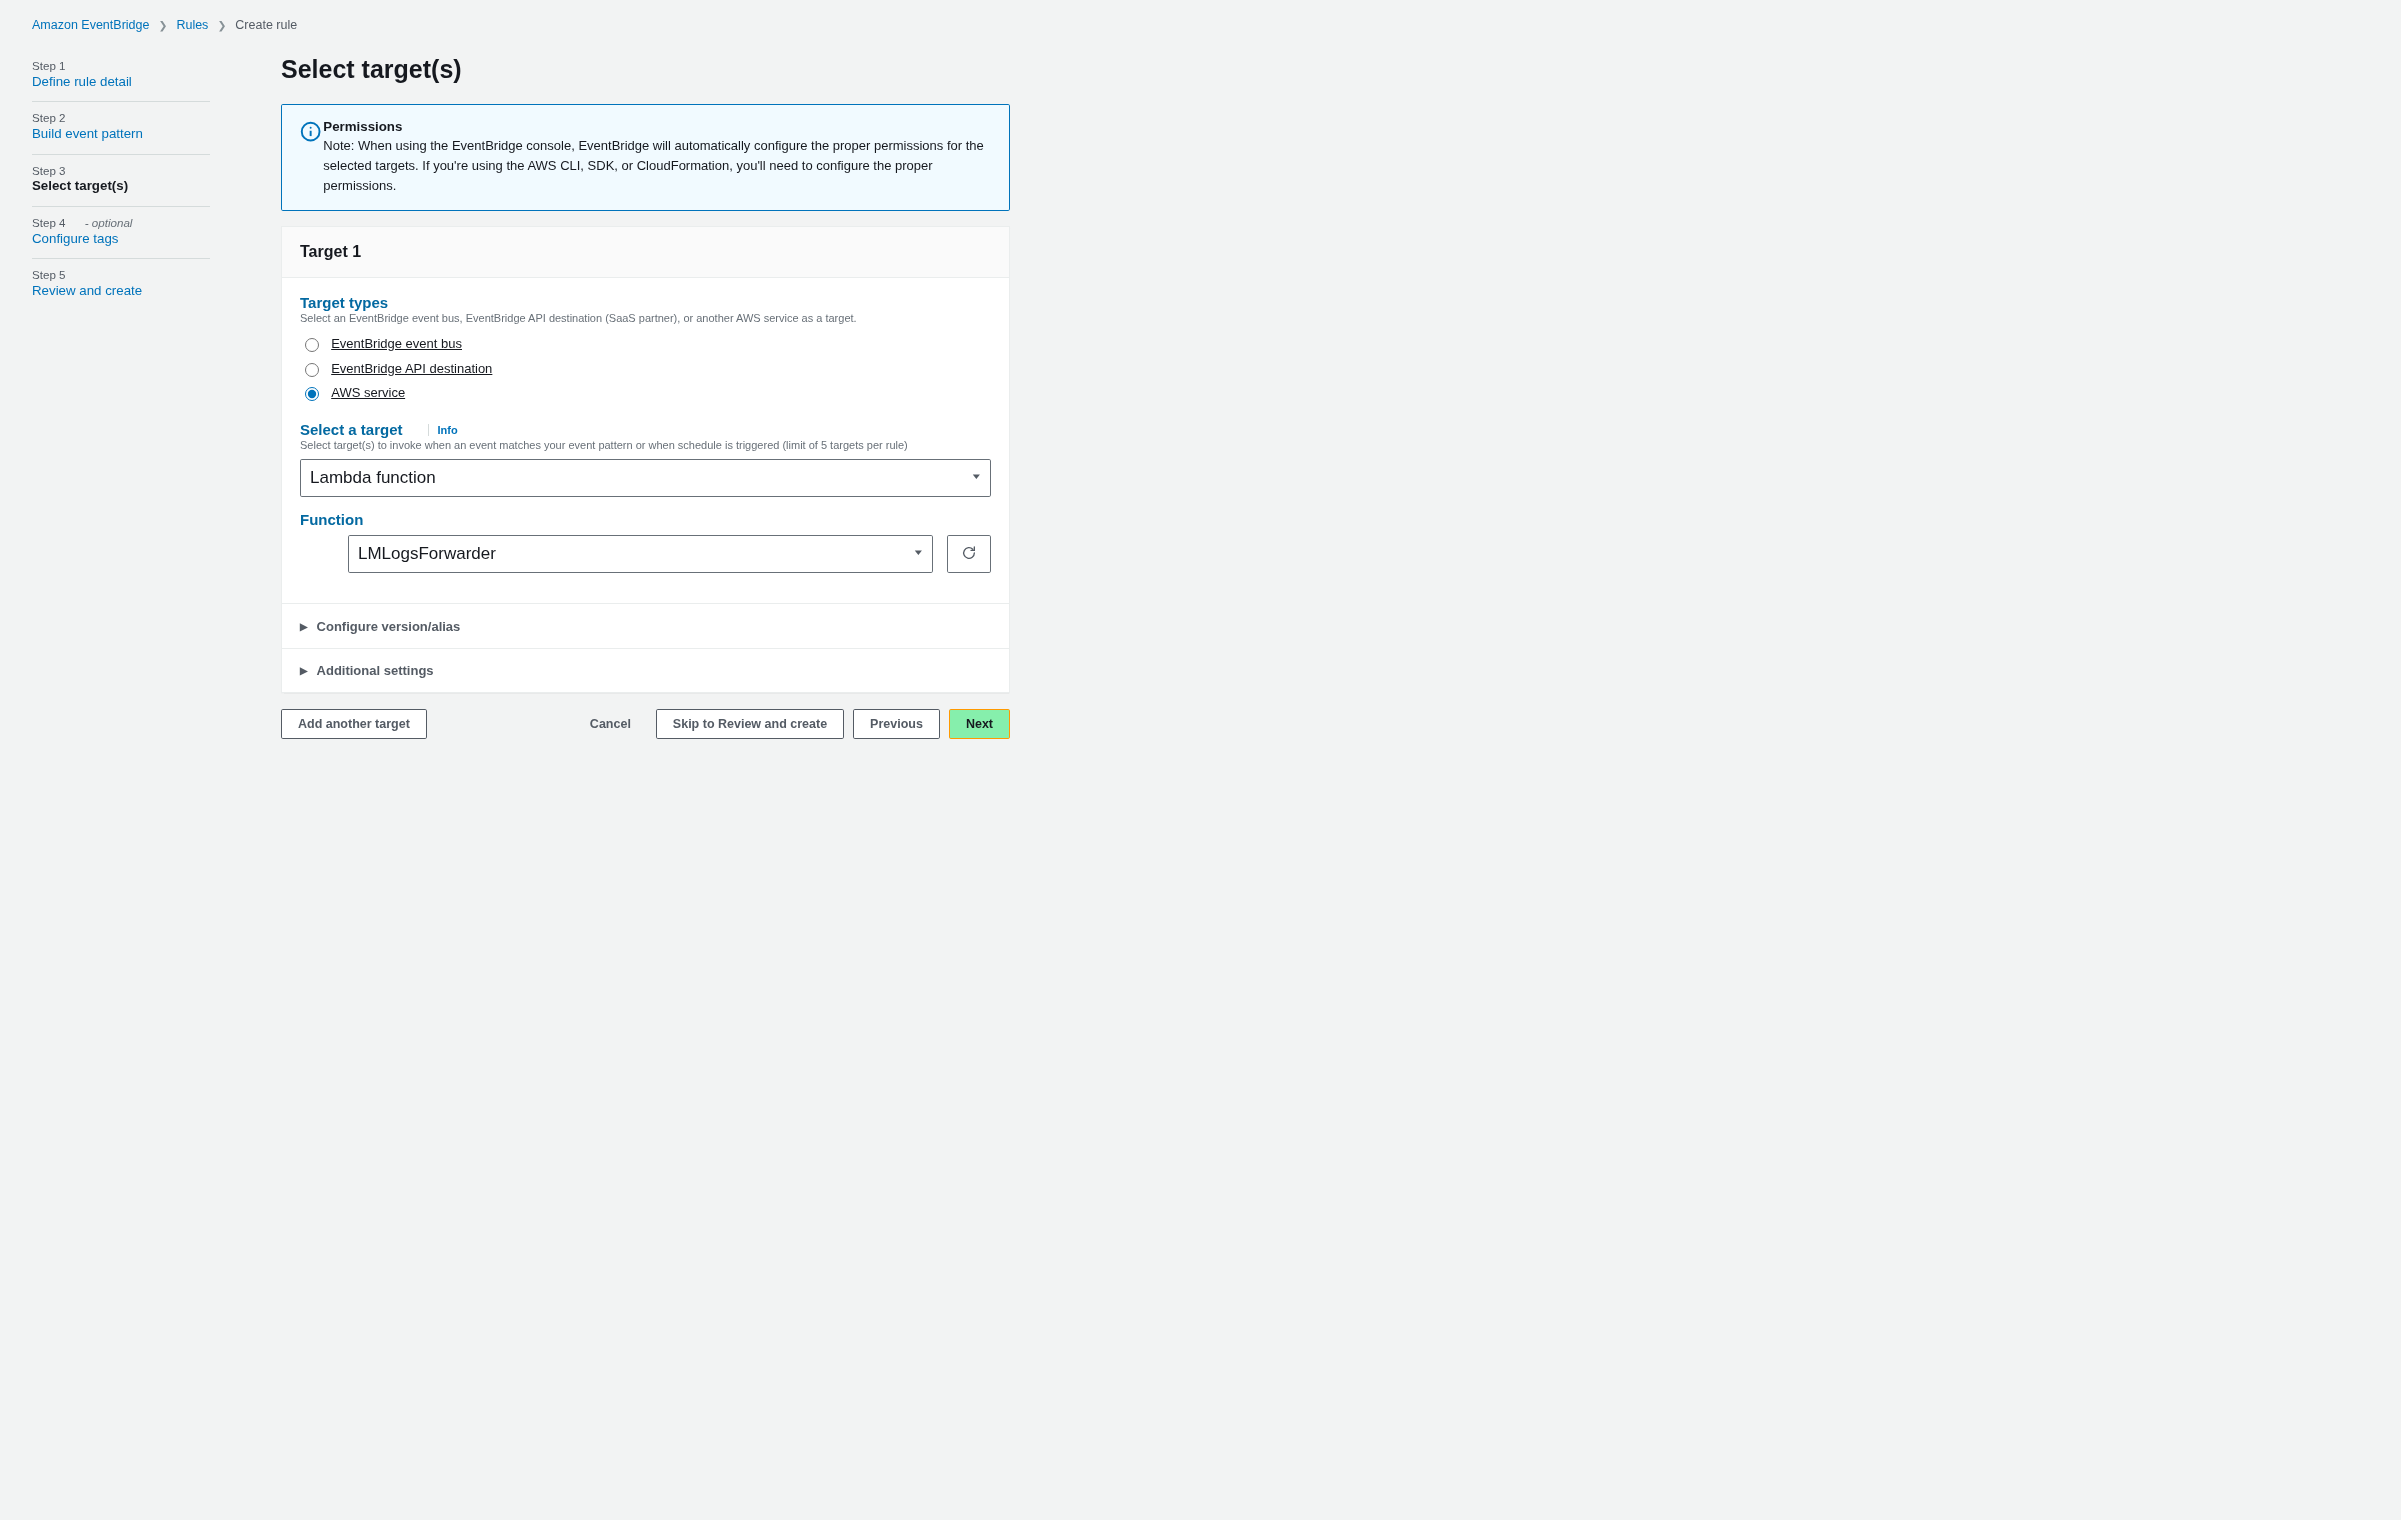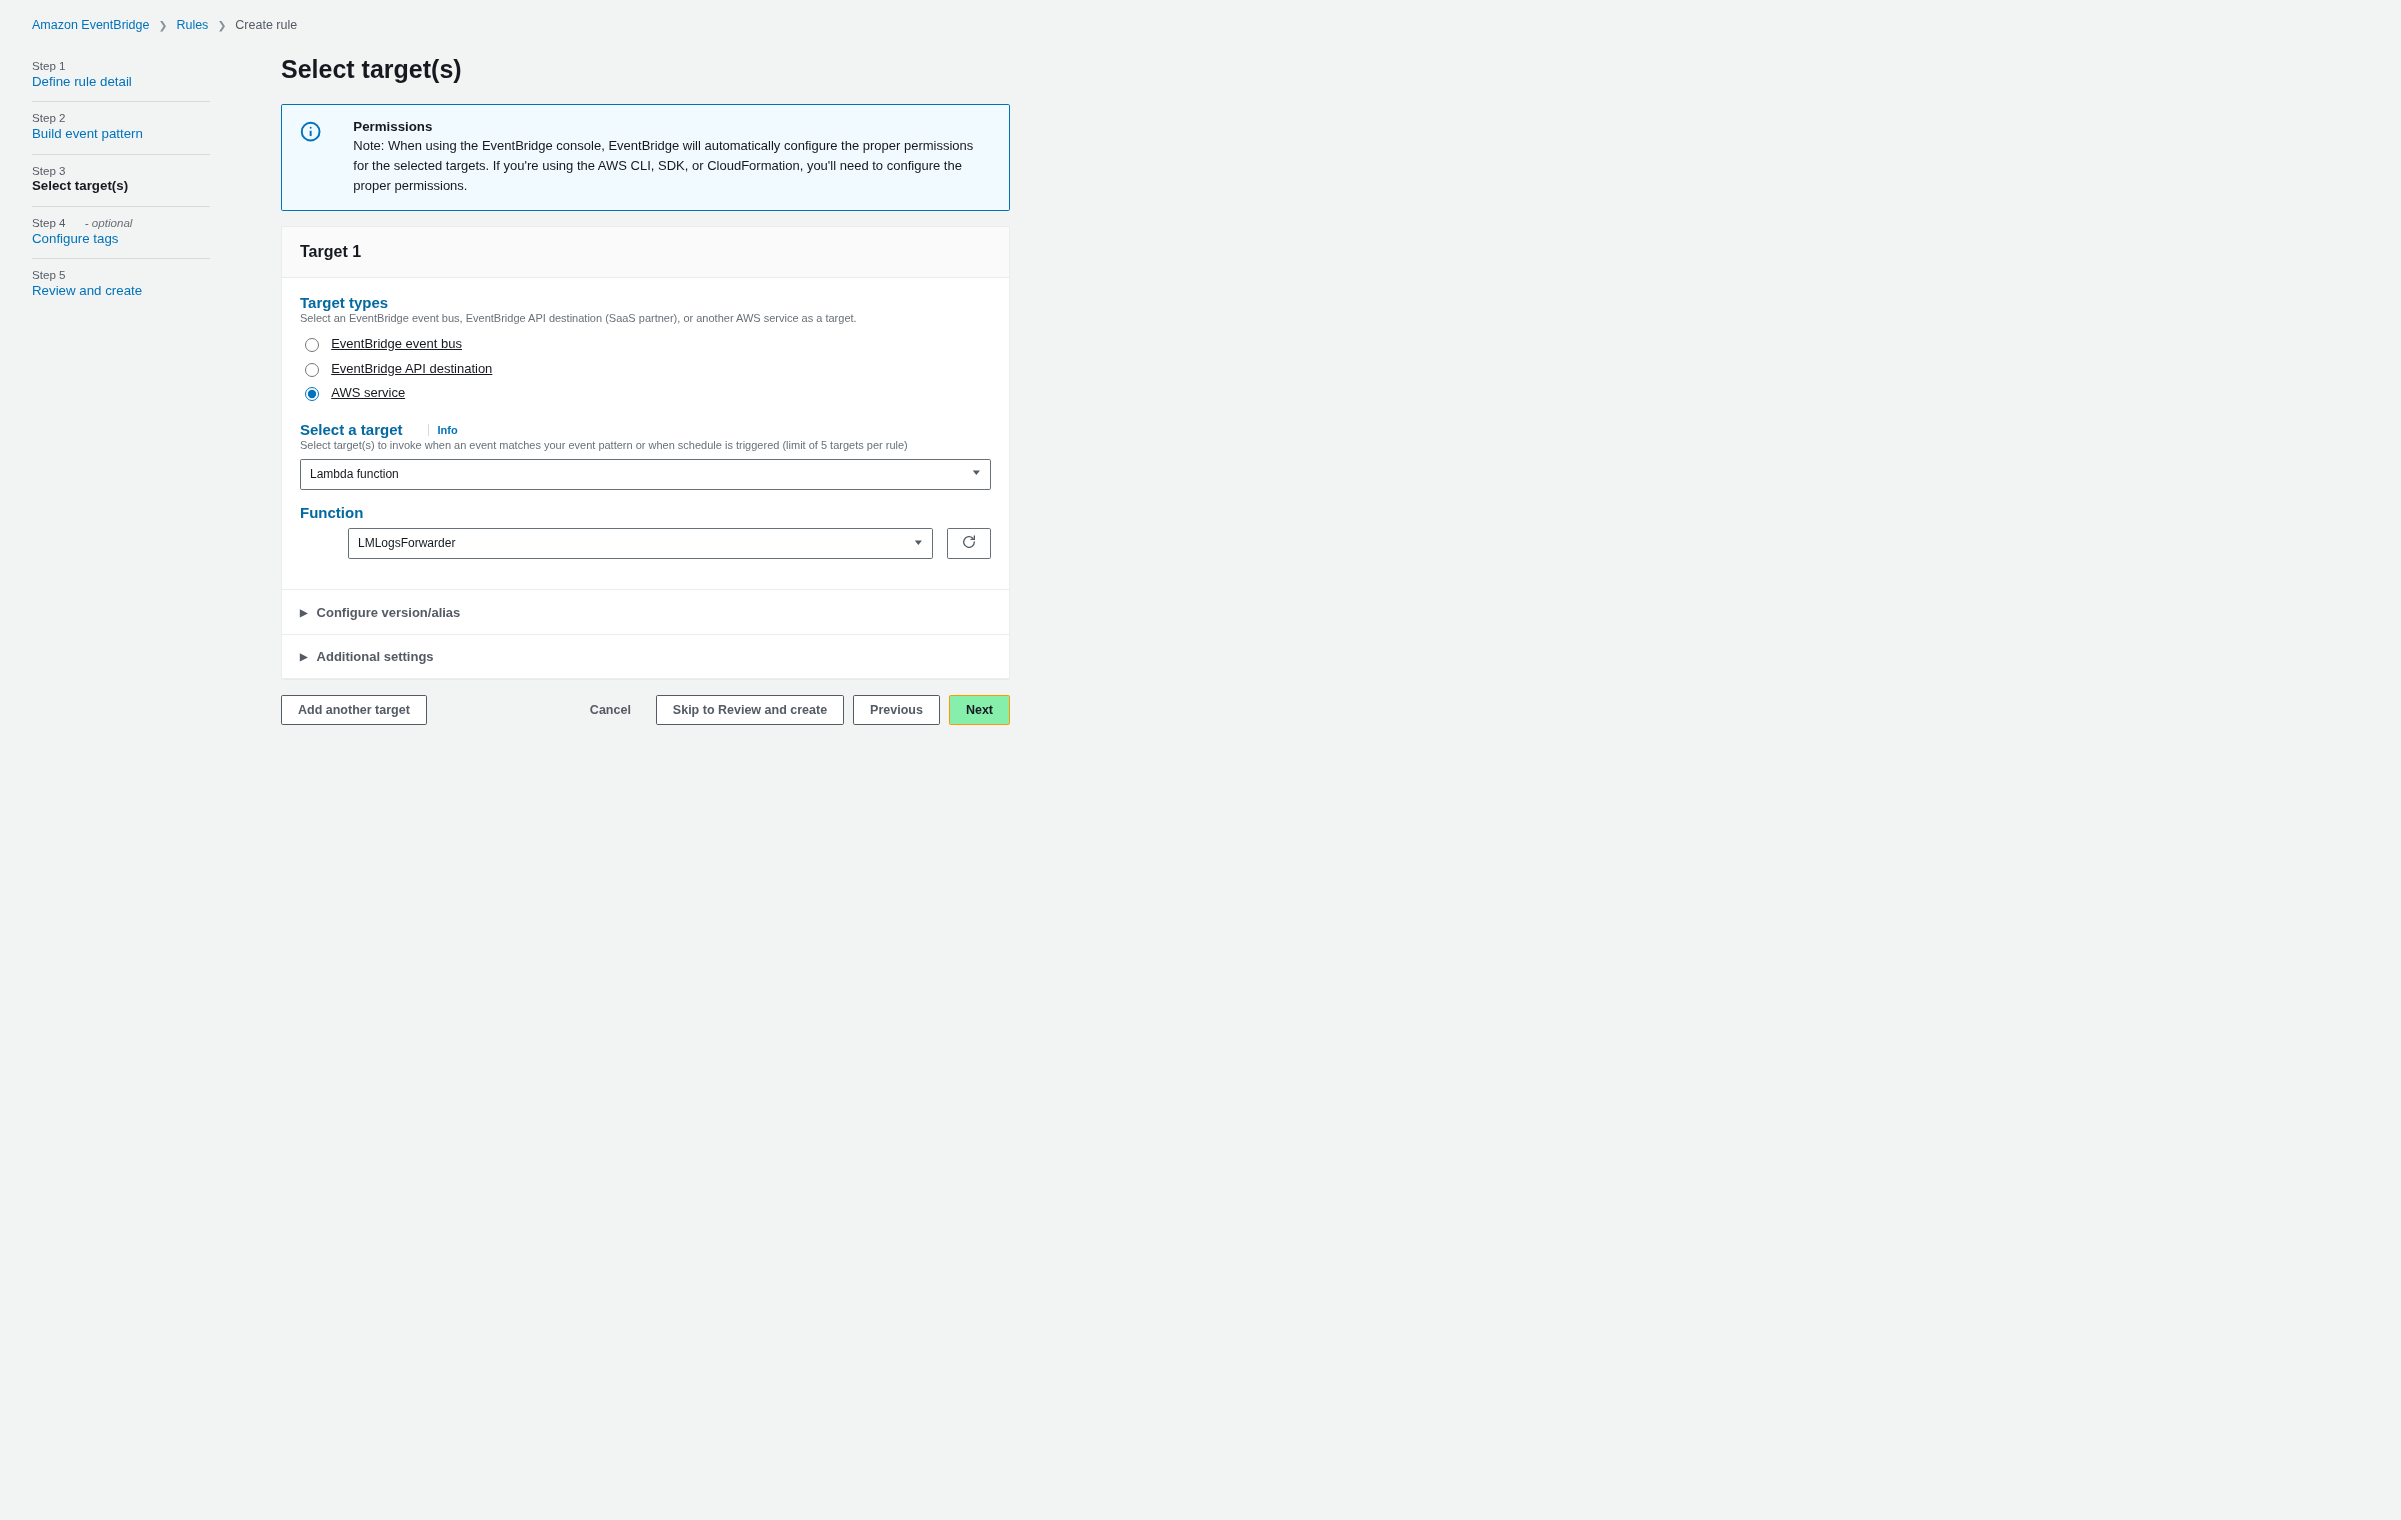--- a/index.html
+++ b/index.html
@@ -72,21 +72,21 @@
     font-weight: 700;
     margin: 5.3px 0 19.6px 0;
     color: #16191f;
   }
   .alert {
     background: #f1faff;
     border: 0.9px solid #0073bb;
     border-radius: 1.8px;
     padding: 14.2px 18px;
     display: flex;
-    gap: 32px;
+    gap: 2px;
     margin-bottom: 14.2px;
   }
   .alert .icon {
     flex-shrink: 0;
     width: 21.3px; height: 21.3px;
     margin-top: 1.8px;
   }
   .alert .body-title {
     font-weight: 700;
     color: #16191f;
@@ -158,21 +158,21 @@
   }
   .select-wrap {
     position: relative;
   }
   .select {
     width: 100%;
     border: 0.9px solid #687078;
     border-radius: 1.8px;
     padding: 6.2px 32px 6.2px 9px;
     background: #fff;
-    font-size: 12px;
+    font-size: 17px;
     color: #16191f;
     cursor: pointer;
     text-align: left;
     line-height: 1.4;
   }
   .select-caret {
     position: absolute;
     right: 9px;
     top: 50%;
     transform: translateY(-50%);

